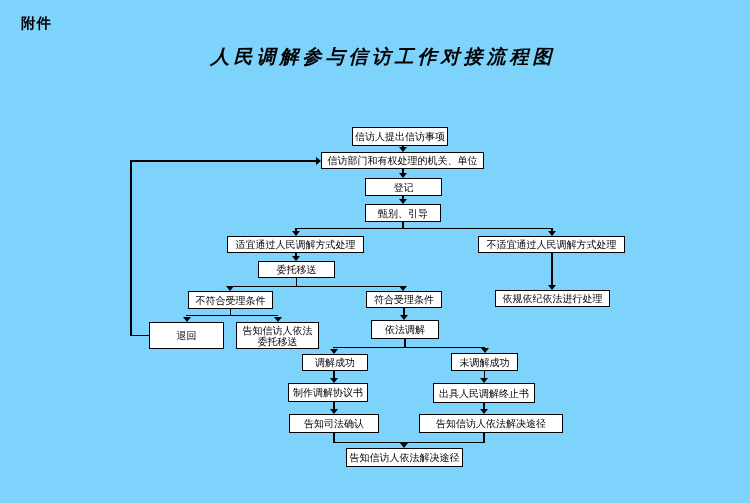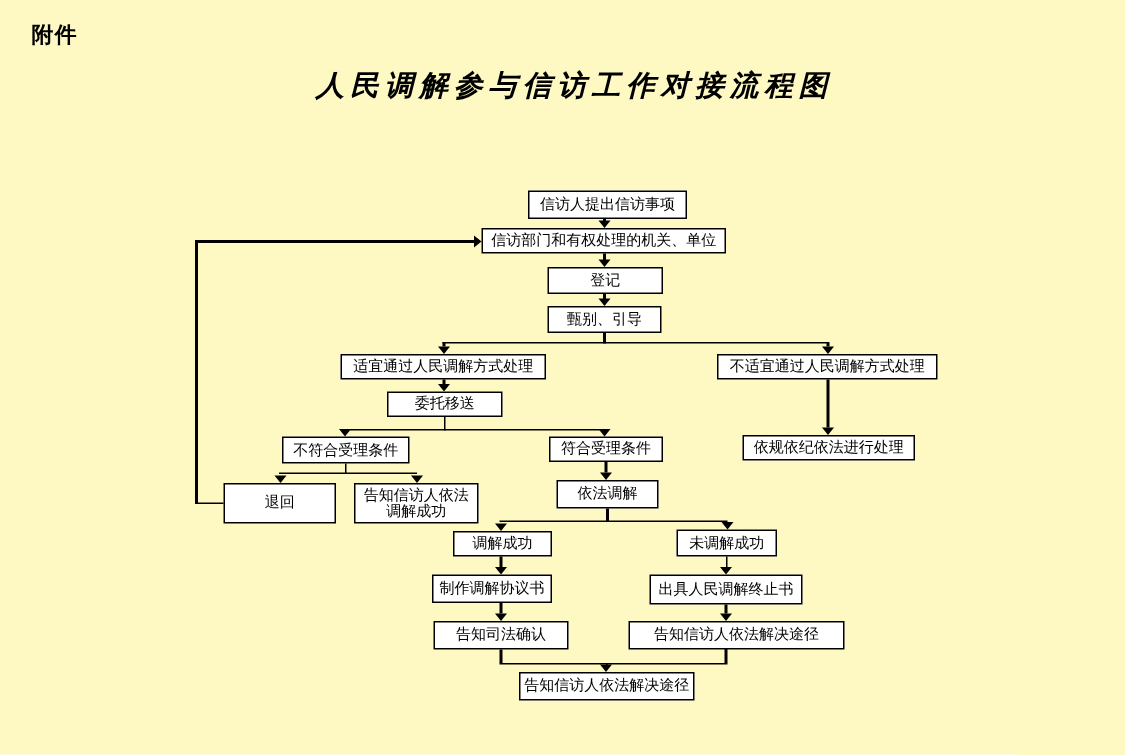--- a/index.html
+++ b/index.html
@@ -1,17 +1,17 @@
 <!DOCTYPE html>
 <html><head>
 <meta charset="utf-8">
 <style>
   html,body{margin:0;padding:0;background:#ffffff;}
   .page{
-    position:relative;width:750px;height:503px;background:#fef9c3;
+    position:relative;width:750px;height:503px;background:#7dd3fc;
     font-family:"DejaVu Serif","Liberation Serif",serif;color:#000;overflow:hidden;
   }
   .attachment{position:absolute;left:21px;top:14px;font-size:14.5px;font-weight:bold;letter-spacing:1px;}
   .title{position:absolute;left:16px;top:44px;width:734px;margin:0;text-align:center;
     font-size:19px;font-weight:bold;letter-spacing:4px;font-style:italic;}
   .node{
     position:absolute;box-sizing:border-box;border:1.5px solid #000;background:#fff;
     display:flex;align-items:center;justify-content:center;text-align:center;
     font-size:10px;line-height:11px;white-space:pre-line;padding:0 2px;
   }
@@ -26,33 +26,33 @@
 </head>
 <body>
 
 <div class="page">
 
   <div class="attachment">附件</div>
   <h1 class="title">人民调解参与信访工作对接流程图</h1>
 
   <div>
 
-    <div class="node" style="left:352px;top:127px;width:106px;height:19px">信访人提出信访事项</div>
+    <div class="node" style="left:352px;top:127px;width:96px;height:19px">信访人提出信访事项</div>
     <div class="node" style="left:321px;top:152px;width:163px;height:17px">信访部门和有权处理的机关、单位</div>
     <div class="node" style="left:365px;top:178px;width:77px;height:18px">登记</div>
     <div class="node" style="left:365px;top:204px;width:76px;height:18px">甄别、引导</div>
     <div class="node" style="left:227px;top:236px;width:137px;height:17px">适宜通过人民调解方式处理</div>
     <div class="node" style="left:258px;top:261px;width:77px;height:17px">委托移送</div>
     <div class="node" style="left:188px;top:291px;width:85px;height:18px">不符合受理条件</div>
     <div class="node" style="left:366px;top:291px;width:76px;height:17px">符合受理条件</div>
     <div class="node" style="left:478px;top:236px;width:147px;height:17px">不适宜通过人民调解方式处理</div>
     <div class="node" style="left:495px;top:290px;width:115px;height:17px">依规依纪依法进行处理</div>
     <div class="node" style="left:149px;top:322px;width:75px;height:27px">退回</div>
     <div class="node" style="left:236px;top:322px;width:83px;height:27px">告知信访人依法
-调解成功</div>
+委托移送</div>
     <div class="node" style="left:371px;top:320px;width:68px;height:19px">依法调解</div>
     <div class="node" style="left:302px;top:354px;width:66px;height:17px">调解成功</div>
     <div class="node" style="left:451px;top:353px;width:67px;height:18px">未调解成功</div>
     <div class="node" style="left:288px;top:383px;width:80px;height:19px">制作调解协议书</div>
     <div class="node" style="left:433px;top:383px;width:102px;height:20px">出具人民调解终止书</div>
     <div class="node" style="left:289px;top:414px;width:90px;height:19px">告知司法确认</div>
     <div class="node" style="left:419px;top:414px;width:144px;height:19px">告知信访人依法解决途径</div>
     <div class="node" style="left:346px;top:448px;width:117px;height:19px">告知信访人依法解决途径</div>
 
     <div class="vline" style="left:402.4px;top:146px;height:2px"></div>

